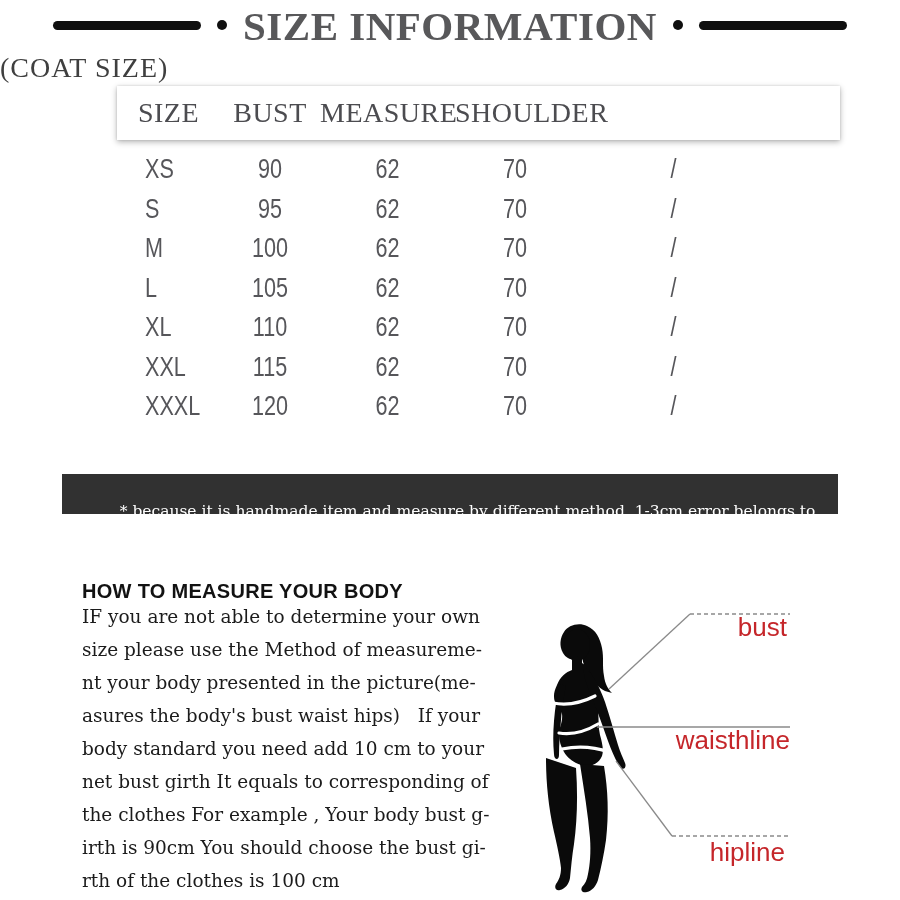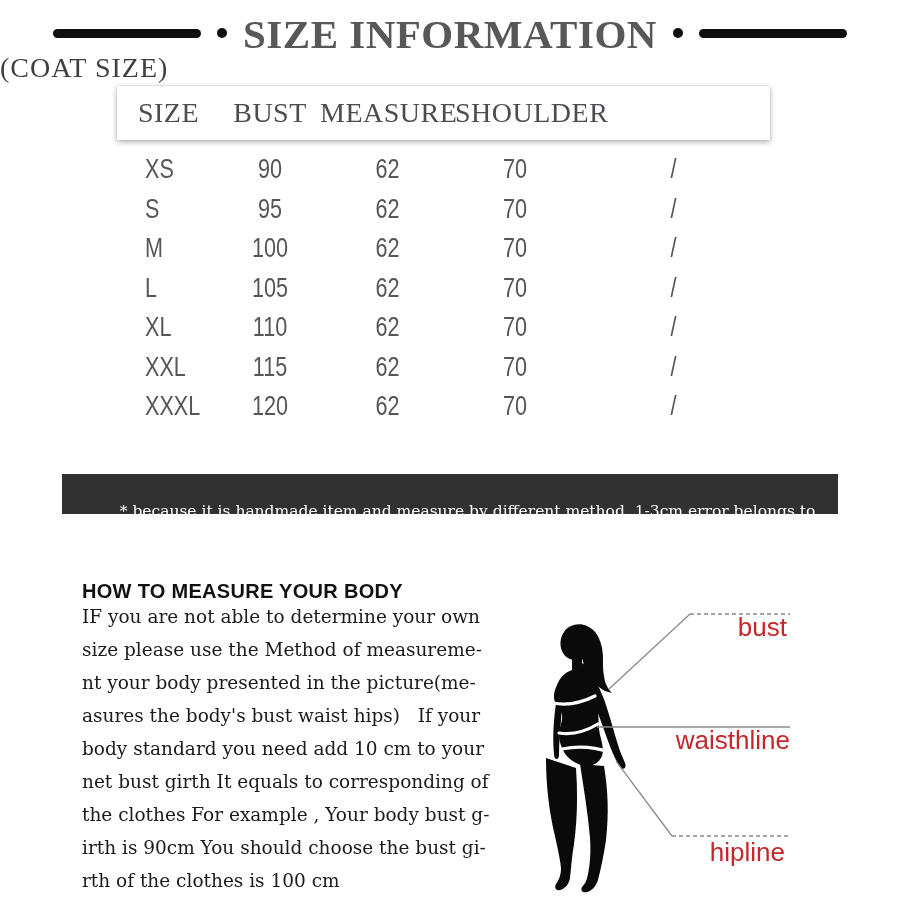--- a/index.html
+++ b/index.html
@@ -5,31 +5,31 @@
   :root{
     --note-bg:#313131; --accent-red:#c5262a; --callout-line:#8a8a8a;
     --silhouette:#0a0a0a; --bar-black:#0f0f0f; --title-gray:#58585a;
     --table-text:#56565a; --header-text:#4c4c50; --ink:#1b1b1b;
   }
   html,body{margin:0;padding:0;background:#fff;}
   .page{position:relative;width:900px;height:900px;background:#fff;overflow:hidden;
         font-family:"Liberation Sans",sans-serif;}
 
   
-  .title-band{position:absolute;top:8px;left:0;width:900px;height:50px;
+  .title-band{position:absolute;top:0;left:0;width:900px;height:50px;
       display:flex;align-items:center;justify-content:center;gap:16px;}
   .deco-bar{width:148px;height:9px;background:var(--bar-black);border-radius:5px;}
   .deco-dot{width:10px;height:10px;background:var(--bar-black);border-radius:50%;}
   .page-title{font-family:"Liberation Serif",serif;font-weight:700;font-size:41px;
       color:var(--title-gray);letter-spacing:.5px;line-height:1;padding-top:2px;}
   .page-subtitle{position:absolute;top:52px;left:0;width:900px;
       font-family:"Liberation Serif",serif;font-size:28px;color:#3f3f3f;letter-spacing:1px;}
 
   
-  .thead{position:absolute;left:117px;top:86px;width:653px;height:54px;background:#fff;
+  .thead{position:absolute;left:117px;top:86px;width:723px;height:54px;background:#fff;
       box-shadow:0 2px 6px rgba(0,0,0,.30),0 0 2px rgba(0,0,0,.12);
       display:grid;grid-template-columns:103px 100px 135px 120px 197px;align-items:center;}
   .th{font-family:"Liberation Serif",serif;font-size:28px;color:var(--header-text);
       text-align:center;letter-spacing:.5px;}
   .tbody{position:absolute;left:117px;top:150px;width:655px;}
   .tr{display:grid;grid-template-columns:103px 100px 135px 120px 197px;height:39.5px;
       align-items:center;}
   .td{font-size:27px;color:var(--table-text);text-align:center;
       transform:scaleX(.8);transform-origin:center;}
   .td.size-col{text-align:left;padding-left:35px;transform-origin:left center;}

